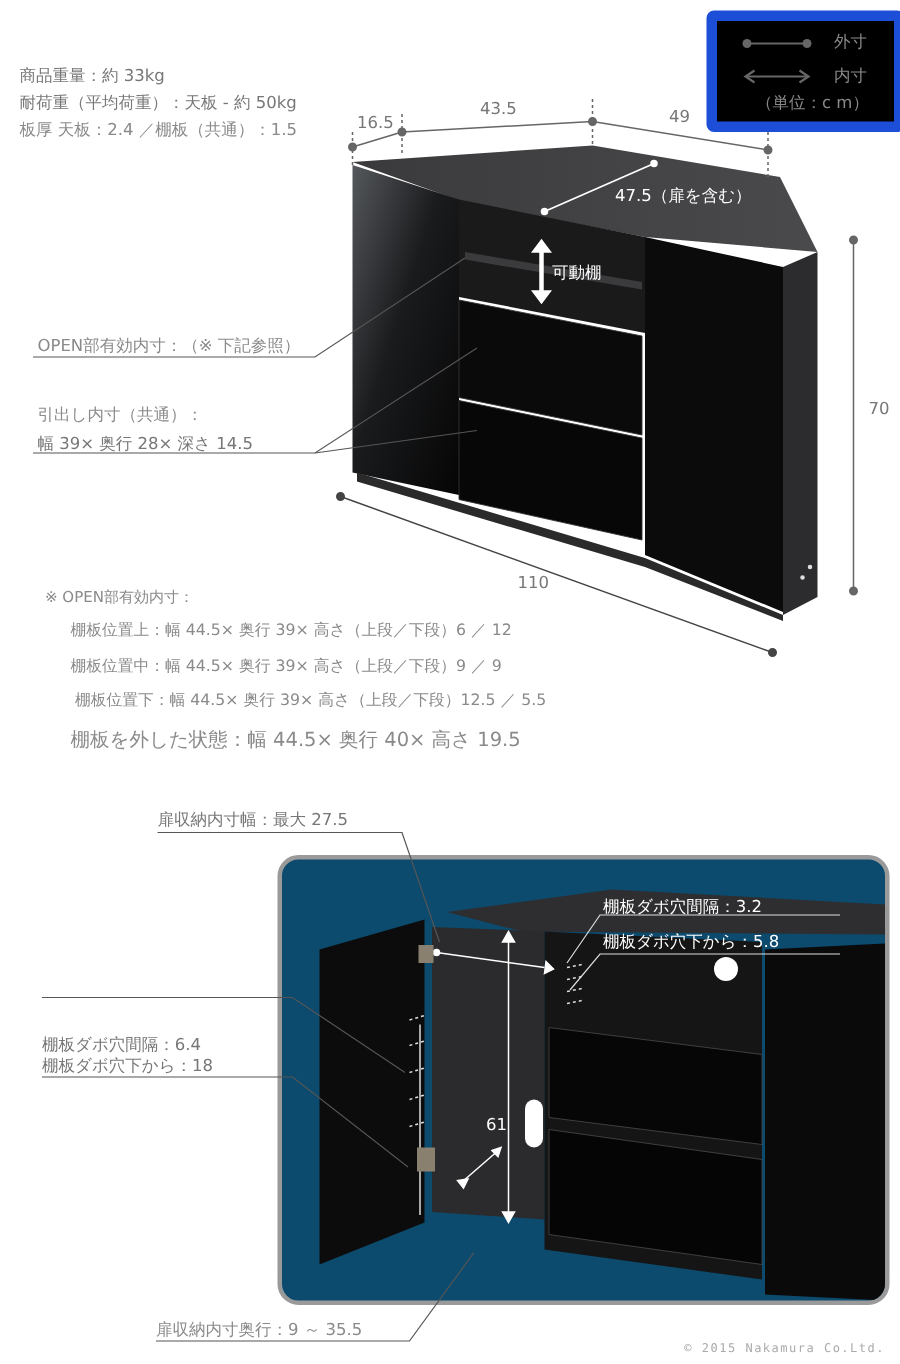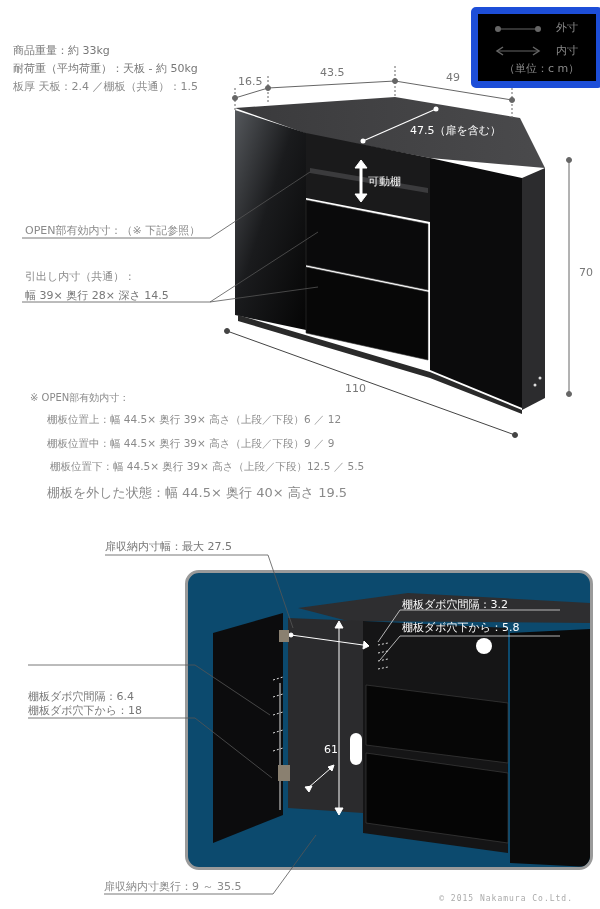--- a/index.html
+++ b/index.html
@@ -7,21 +7,21 @@
          font-family:"DejaVu Sans","Liberation Sans",sans-serif; color:#888; }
   .t { position:absolute; white-space:nowrap; font-size:11px; color:#8a8a8a; }
   .dk { color:#777; }
   .num { color:#777; }
   .wt { color:#ffffff; }
   svg { position:absolute; left:0; top:0; }
   .legend-box { position:absolute; left:471px; top:7px; width:118px; height:67px;
     border:7px solid #1d4ed8; border-radius:5px; background:#000000; }
   .inset-frame { position:absolute; left:185px; top:570px; width:402px; height:294px;
     border:3px solid #9a9a9a; border-radius:14px; background:#0c4a6e; overflow:hidden; }
-  .copy { position:absolute; right:27px; top:894px; font-size:8px; color:#aaa;
+  .copy { position:absolute; right:10px; top:894px; font-size:8px; color:#aaa;
     letter-spacing:1px; font-family:"DejaVu Sans Mono",monospace; }
 </style>
 </head>
 <body>
 
 <div class="t dk" style="left:13px;top:43px;">商品重量：約 33kg</div>
 <div class="t dk" style="left:13px;top:61px;">耐荷重（平均荷重）：天板 - 約 50kg</div>
 <div class="t" style="left:13px;top:79px;">板厚 天板：2.4 ／棚板（共通）：1.5</div>
 
 <div class="legend-box">

